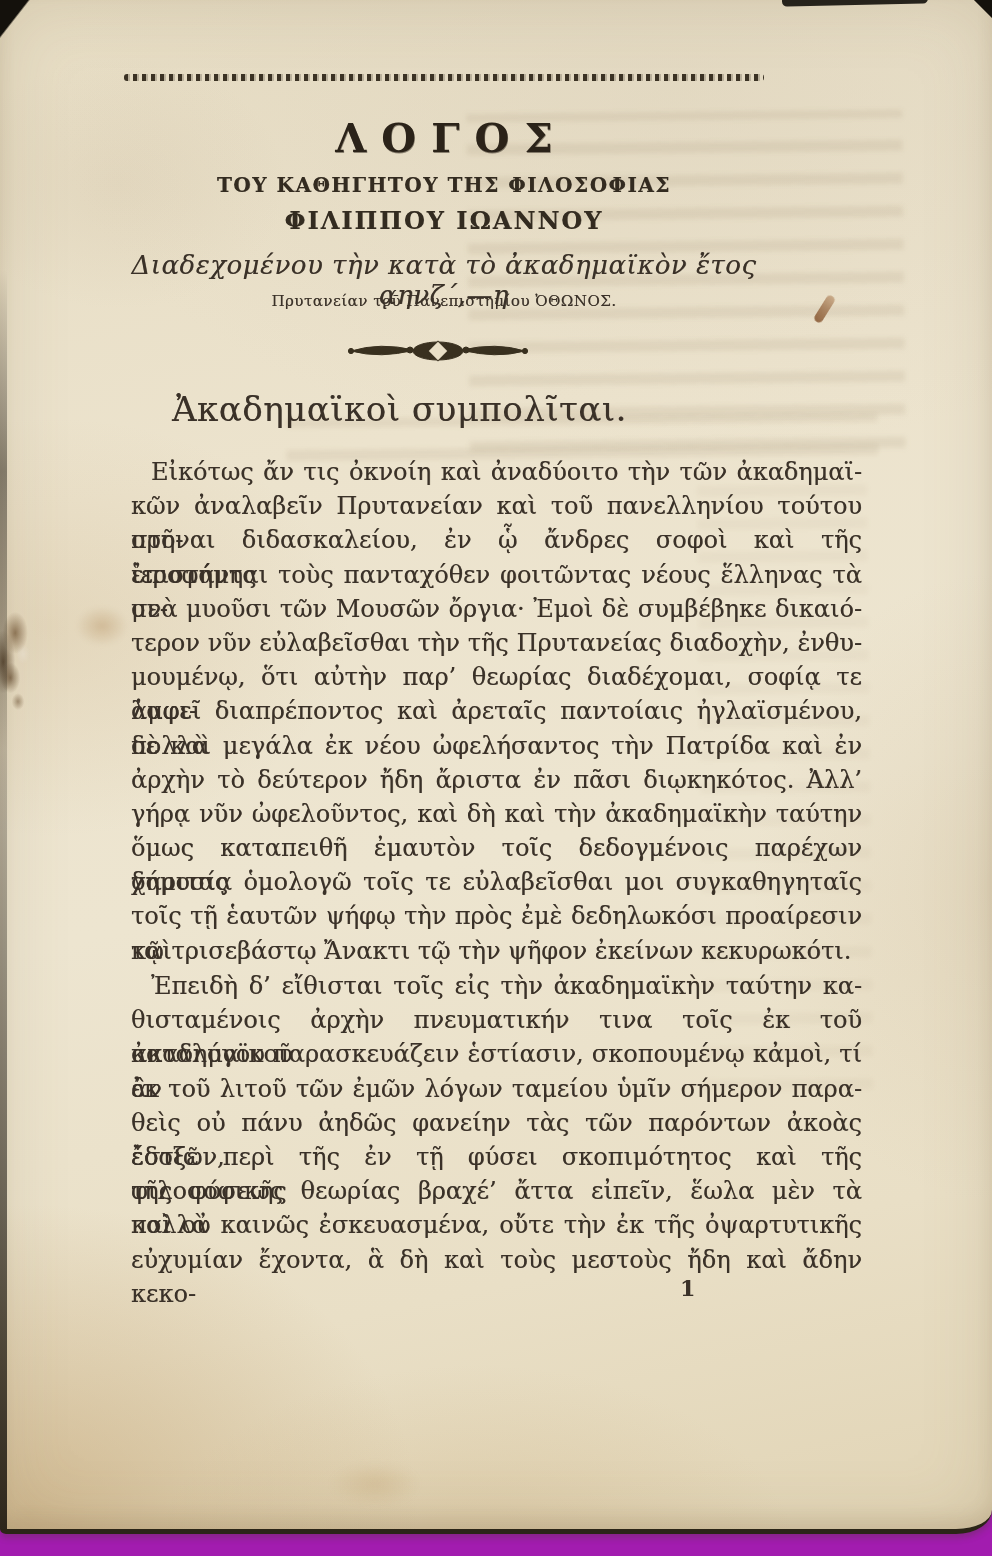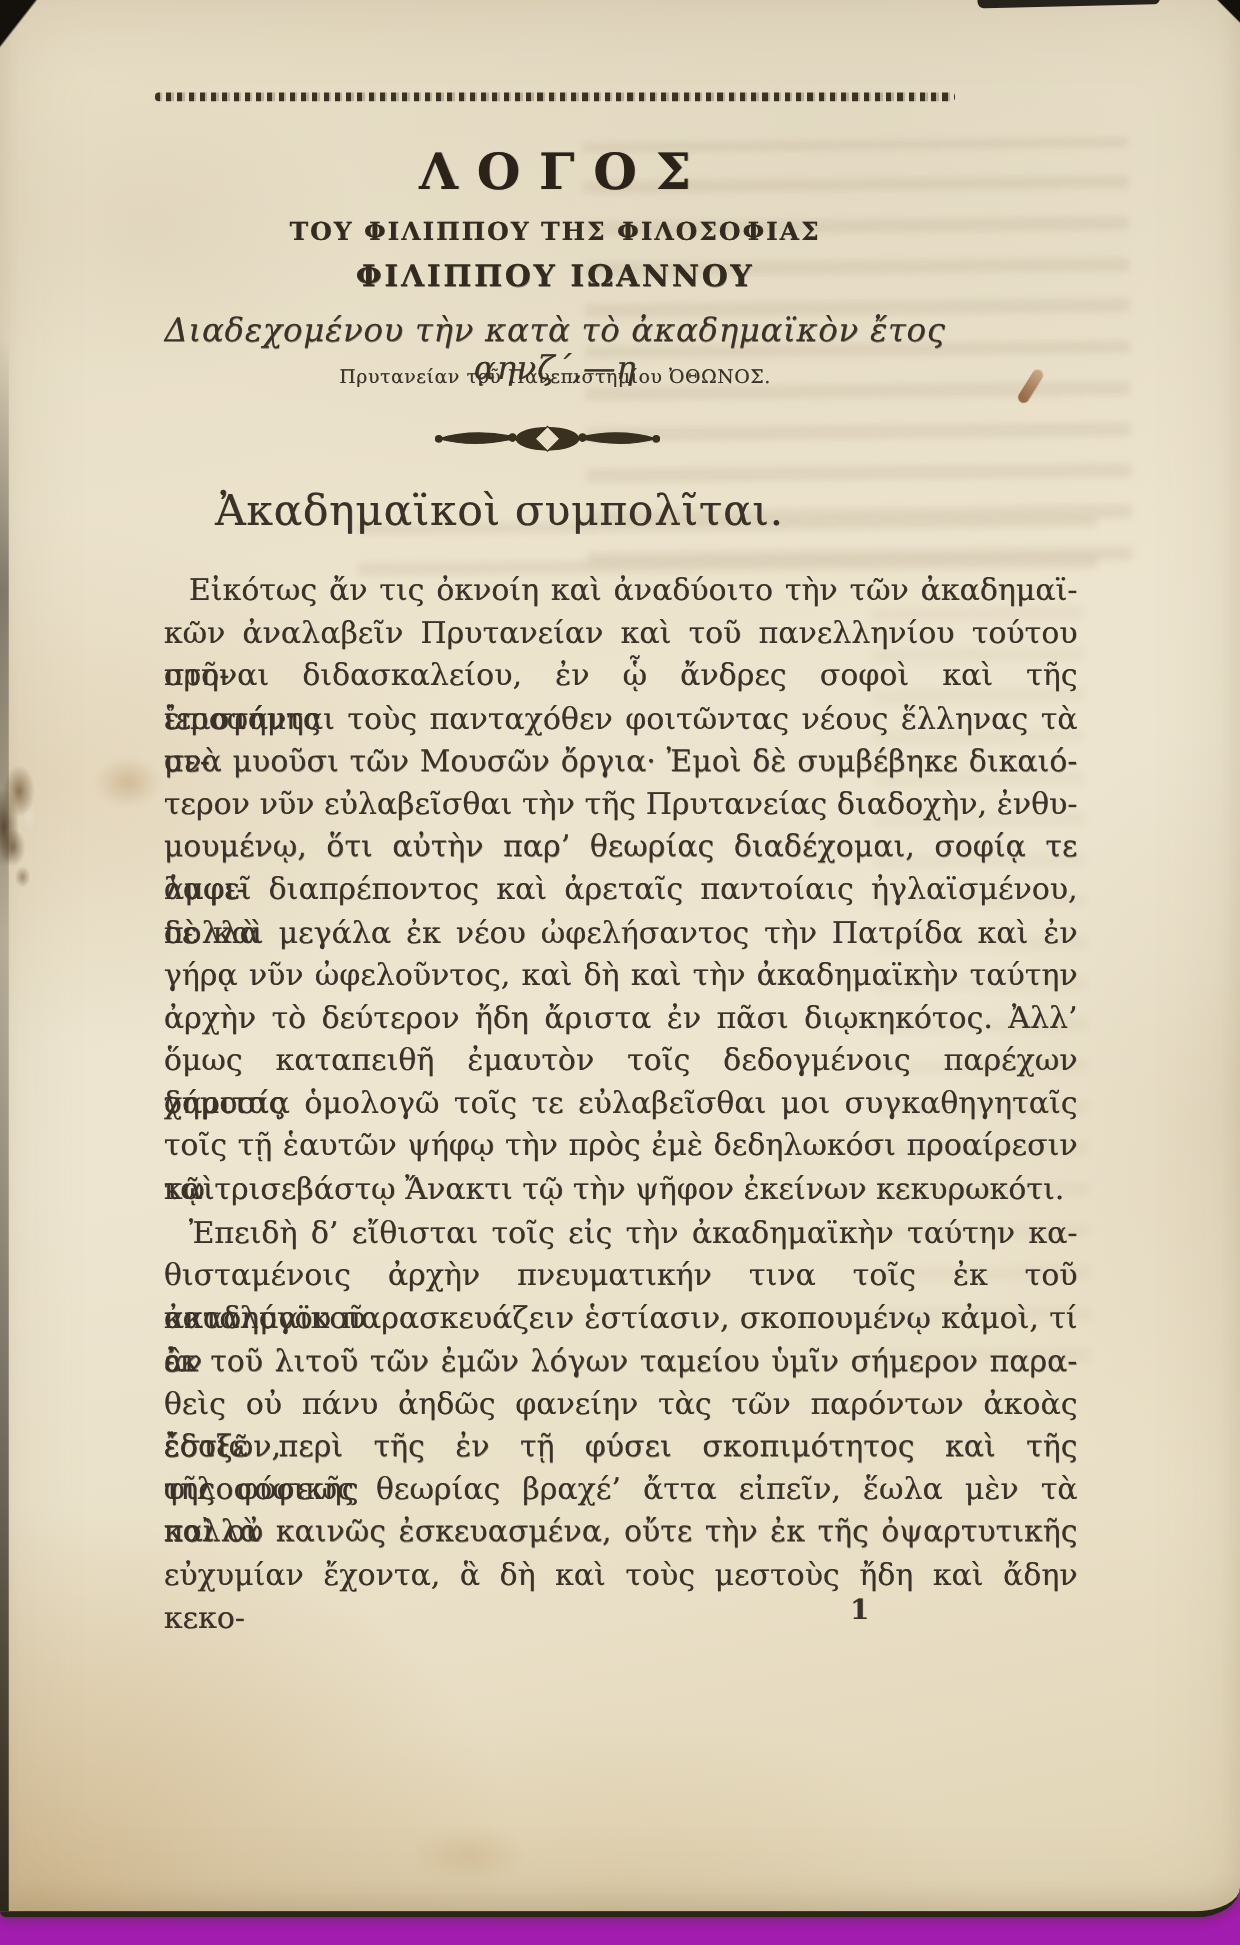--- a/index.html
+++ b/index.html
@@ -94,21 +94,21 @@
     <div class="ghost ghost-2"></div>
     <div class="ghost ghost-3"></div>
     <div class="wear-spot"></div>
     <div class="stain-a"></div>
     <div class="stain-b"></div>
     <div class="rust-mark"></div>
 
     <div class="rule-chain"></div>
     <div class="header-box">
       <h1 class="title">ΛΟΓΟΣ</h1>
-      <div class="author-1 ink">ΤΟΥ ΦΙΛΙΠΠΟΥ ΤΗΣ ΦΙΛΟΣΟΦΙΑΣ</div>
+      <div class="author-1 ink">ΤΟΥ ΚΑΘΗΓΗΤΟΥ ΤΗΣ ΦΙΛΟΣΟΦΙΑΣ</div>
       <div class="author-2 ink">ΦΙΛΙΠΠΟΥ ΙΩΑΝΝΟΥ</div>
       <div class="occasion-1 ink">Διαδεχομένου τὴν κατὰ τὸ ἀκαδημαϊκὸν ἔτος ᾳηνζ΄,—η</div>
       <div class="occasion-2 ink">Πρυτανείαν τοῦ Πανεπιστημίου ὈΘΩΝΟΣ.</div>
     </div>
 
     <div class="divider">
       <svg width="180" height="26" viewBox="0 0 180 26" xmlns="http://www.w3.org/2000/svg">
         <g fill="#39301f" stroke="#39301f" stroke-width="1">
           <path d="M3 13 Q 32 4 66 12 Q 33 21 3 13 Z"></path>
           <path d="M177 13 Q 148 4 114 12 Q 147 21 177 13 Z"></path>
@@ -128,22 +128,22 @@
     <div class="para p1 ink">
       <div class="line first">Εἰκότως ἄν τις ὀκνοίη καὶ ἀναδύοιτο τὴν τῶν ἀκαδημαϊ-</div>
       <div class="line">κῶν ἀναλαβεῖν Πρυτανείαν καὶ τοῦ πανελληνίου τούτου προ-</div>
       <div class="line">στῆναι διδασκαλείου, ἐν ᾧ ἄνδρες σοφοὶ καὶ τῆς ἐπιστήμης</div>
       <div class="line">ἱεροφάνται τοὺς πανταχόθεν φοιτῶντας νέους ἕλληνας τὰ σε-</div>
       <div class="line">μνὰ μυοῦσι τῶν Μουσῶν ὄργια· Ἐμοὶ δὲ συμβέβηκε δικαιό-</div>
       <div class="line">τερον νῦν εὐλαβεῖσθαι τὴν τῆς Πρυτανείας διαδοχὴν, ἐνθυ-</div>
       <div class="line">μουμένῳ, ὅτι αὐτὴν παρ’ θεωρίας διαδέχομαι, σοφίᾳ τε ἀμφι-</div>
       <div class="line">λαφεῖ διαπρέποντος καὶ ἀρεταῖς παντοίαις ἠγλαϊσμένου, πολλὰ</div>
       <div class="line">δὲ καὶ μεγάλα ἐκ νέου ὠφελήσαντος τὴν Πατρίδα καὶ ἐν</div>
+      <div class="line">ἀρχὴν τὸ δεύτερον ἤδη ἄριστα ἐν πᾶσι διῳκηκότος. Ἀλλ’</div>
       <div class="line">γήρᾳ νῦν ὠφελοῦντος, καὶ δὴ καὶ τὴν ἀκαδημαϊκὴν ταύτην</div>
-      <div class="line">ἀρχὴν τὸ δεύτερον ἤδη ἄριστα ἐν πᾶσι διῳκηκότος. Ἀλλ’</div>
       <div class="line">ὅμως καταπειθῆ ἐμαυτὸν τοῖς δεδογμένοις παρέχων χάριτας</div>
       <div class="line">δημοσίᾳ ὁμολογῶ τοῖς τε εὐλαβεῖσθαι μοι συγκαθηγηταῖς</div>
       <div class="line">τοῖς τῇ ἑαυτῶν ψήφῳ τὴν πρὸς ἐμὲ δεδηλωκόσι προαίρεσιν καὶ</div>
       <div class="line last-short">τῷ τρισεβάστῳ Ἄνακτι τῷ τὴν ψῆφον ἐκείνων κεκυρωκότι.</div>
     </div>
 
     <div class="para p2 ink">
       <div class="line first">Ἐπειδὴ δ’ εἴθισται τοῖς εἰς τὴν ἀκαδημαϊκὴν ταύτην κα-</div>
       <div class="line">θισταμένοις ἀρχὴν πνευματικήν τινα τοῖς ἐκ τοῦ ἀκαδημαϊκοῦ</div>
       <div class="line">καταλόγου παρασκευάζειν ἑστίασιν, σκοπουμένῳ κἀμοὶ, τί ἂν</div>

